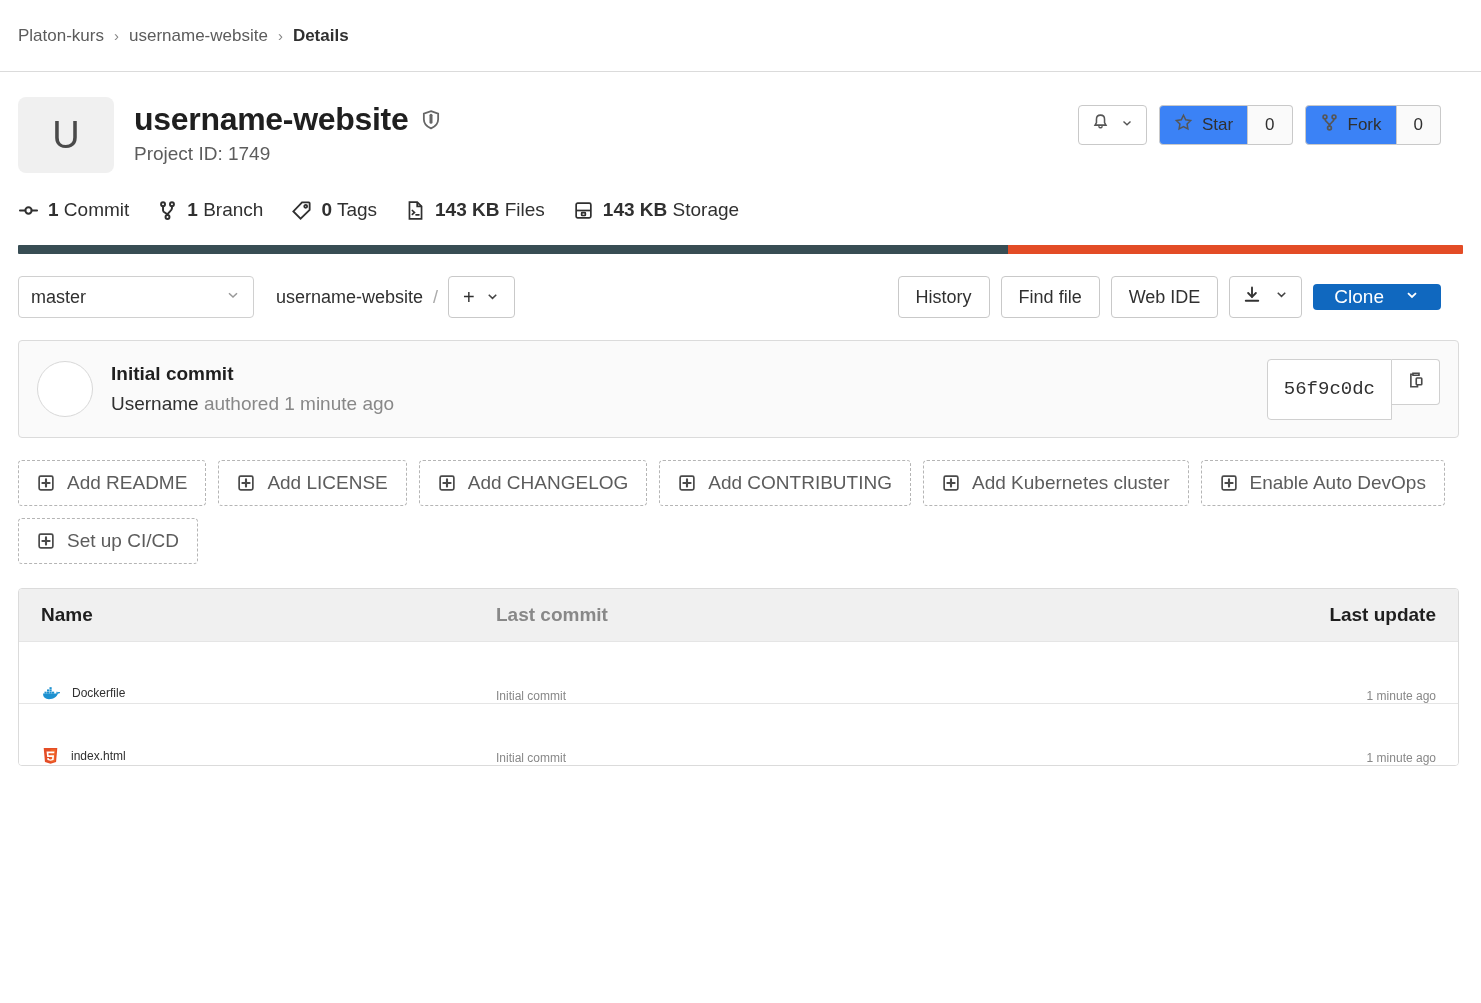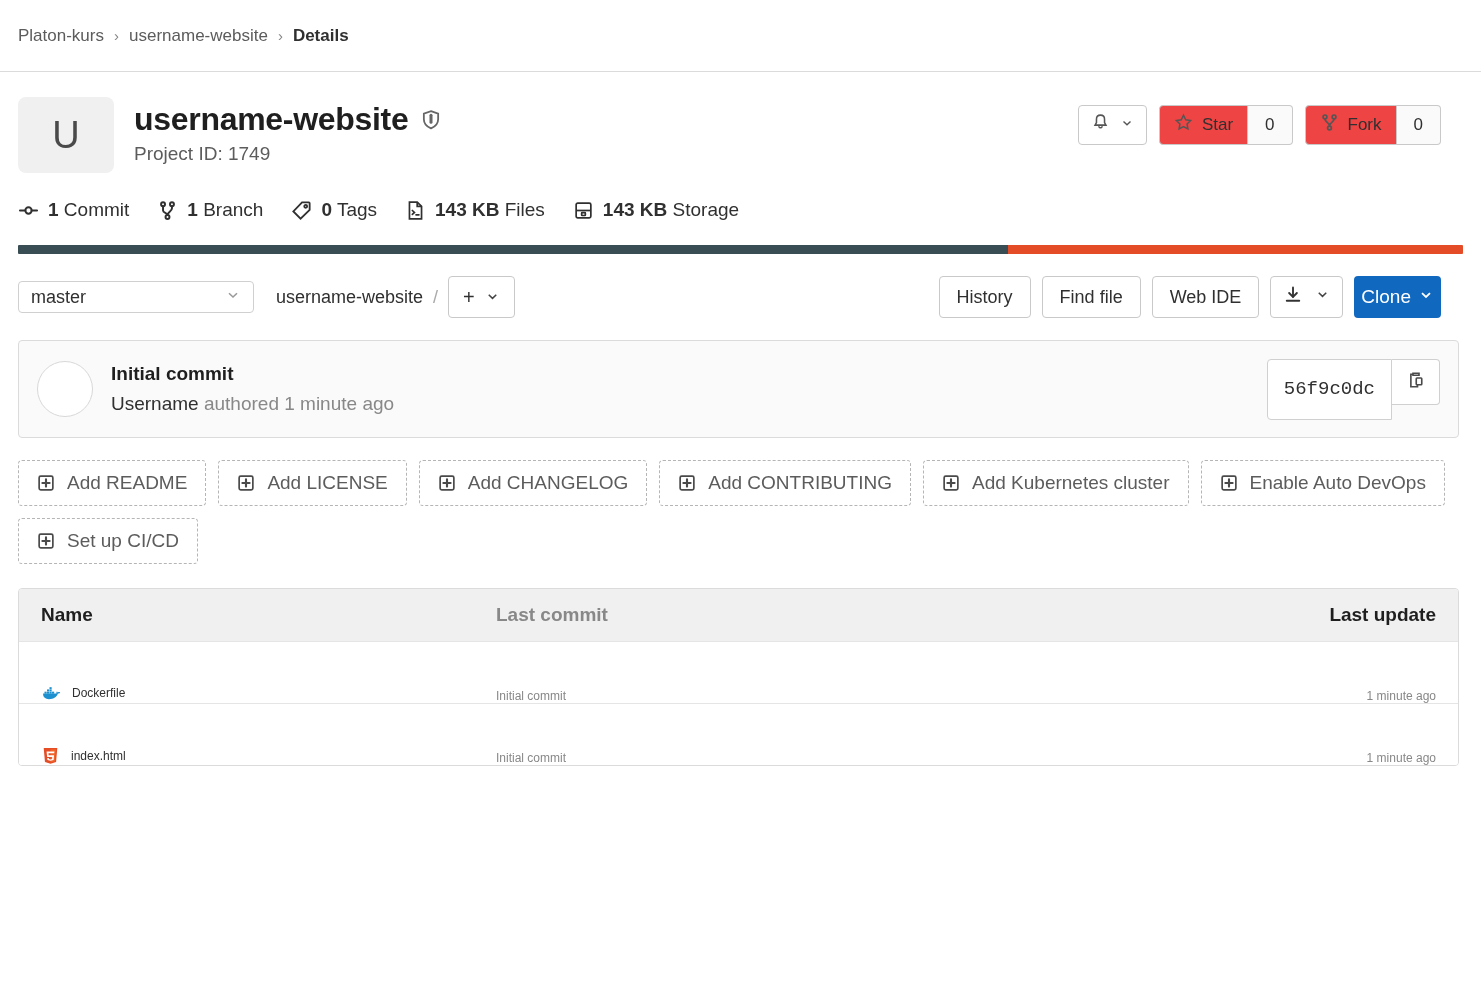--- a/index.html
+++ b/index.html
@@ -52,21 +52,21 @@
   }
   .btn {
     background: #fff; border: 1px solid #c9c9c9; border-radius: 4px;
     font-size: 17px; color: #303030; cursor: pointer;
     display: inline-flex; align-items: center; justify-content: center;
     font-family: "Liberation Sans", sans-serif;
   }
   .btn-bell { height: 40px; padding: 0 12px; gap: 10px; }
   .btn-group { display: inline-flex; align-items: stretch; }
   .btn-group .seg {
-    background: #ef4444; border: 1px solid #c9c9c9;
+    background: #3b82f6; border: 1px solid #c9c9c9;
     height: 40px; display: flex; align-items: center; justify-content: center;
     font-size: 17px; color: #303030; cursor: pointer;
   }
   .btn-group .seg.left { border-radius: 4px 0 0 4px; padding: 0 14px; gap: 9px; }
   .btn-group .seg.right { border-left: none; border-radius: 0 4px 4px 0; padding: 0 17px; background:#fafafa; }
 
   
   .stats {
     display: flex; align-items: flex-start; gap: 28px;
     padding: 26px 18px 0 18px;
@@ -80,40 +80,40 @@
     margin: 24px 18px 0 18px;
     height: 9px; display: flex; border-radius: 1px; overflow: hidden;
   }
 
   
   .repo-toolbar {
     display: flex; align-items: center;
     padding: 22px 18px 0 18px;
   }
   .branch-select {
-    width: 236px; height: 32px;
+    width: 236px; height: 42px;
     border: 1px solid #d0d0d0; border-radius: 4px; background: #fff;
     display: flex; align-items: center; padding: 0 12px;
     font-size: 18px; color: #303030; cursor: pointer;
   }
   .branch-select .cv { margin-left: auto; color: #999; }
   .path-crumbs { display: flex; align-items: center; gap: 10px; margin-left: 22px; font-size: 18px; }
   .path-crumbs .p-link { color: #303030; cursor: pointer; }
   .path-crumbs .p-sep { color: #aaa; }
   .plus-btn {
     margin-left: 10px; height: 42px; padding: 0 14px;
     border: 1px solid #c9c9c9; border-radius: 4px; background: #fff;
     display: flex; align-items: center; gap: 10px; cursor: pointer;
     font-size: 20px; color: #303030;
   }
   .toolbar-right { margin-left: auto; display: flex; align-items: center; gap: 11px; padding-right: 22px; }
   .tb-btn { height: 42px; padding: 0 17px; font-size: 18px; }
   .dl-btn { height: 42px; padding: 0 12px; gap: 12px; }
   .clone-btn {
-    height: 42px; padding: 0 6px; gap: 7px;
+    height: 26px; padding: 0 20px; gap: 20px;
     color: #fff; border: 1px solid transparent; border-radius: 4px;
     font-size: 19px; cursor: pointer;
     display: inline-flex; align-items: center;
     font-family: "Liberation Sans", sans-serif;
   }
 
   
   .commit-panel {
     margin: 22px 22px 0 18px;
     border: 1px solid #dbdbdb; border-radius: 4px;

